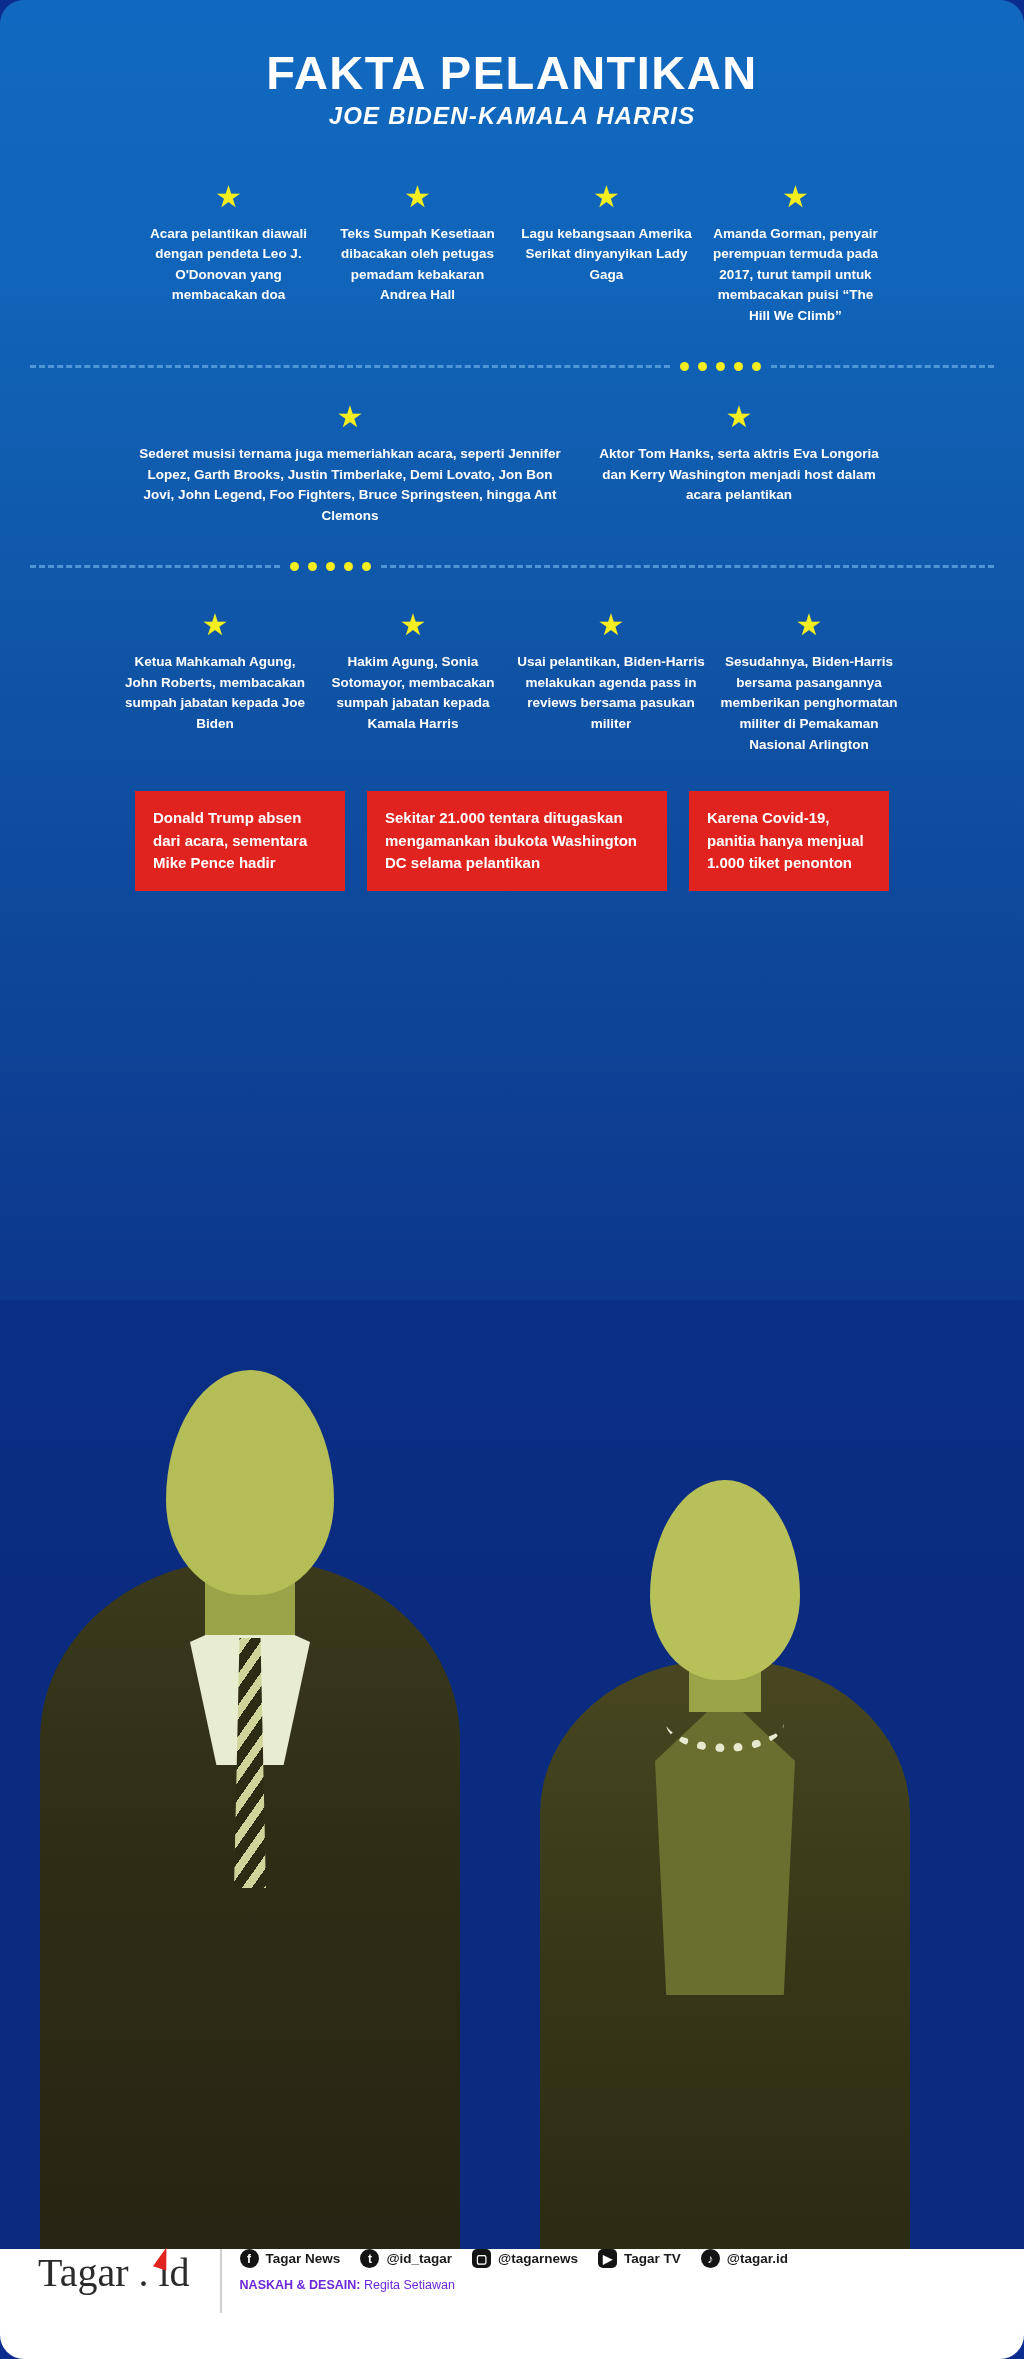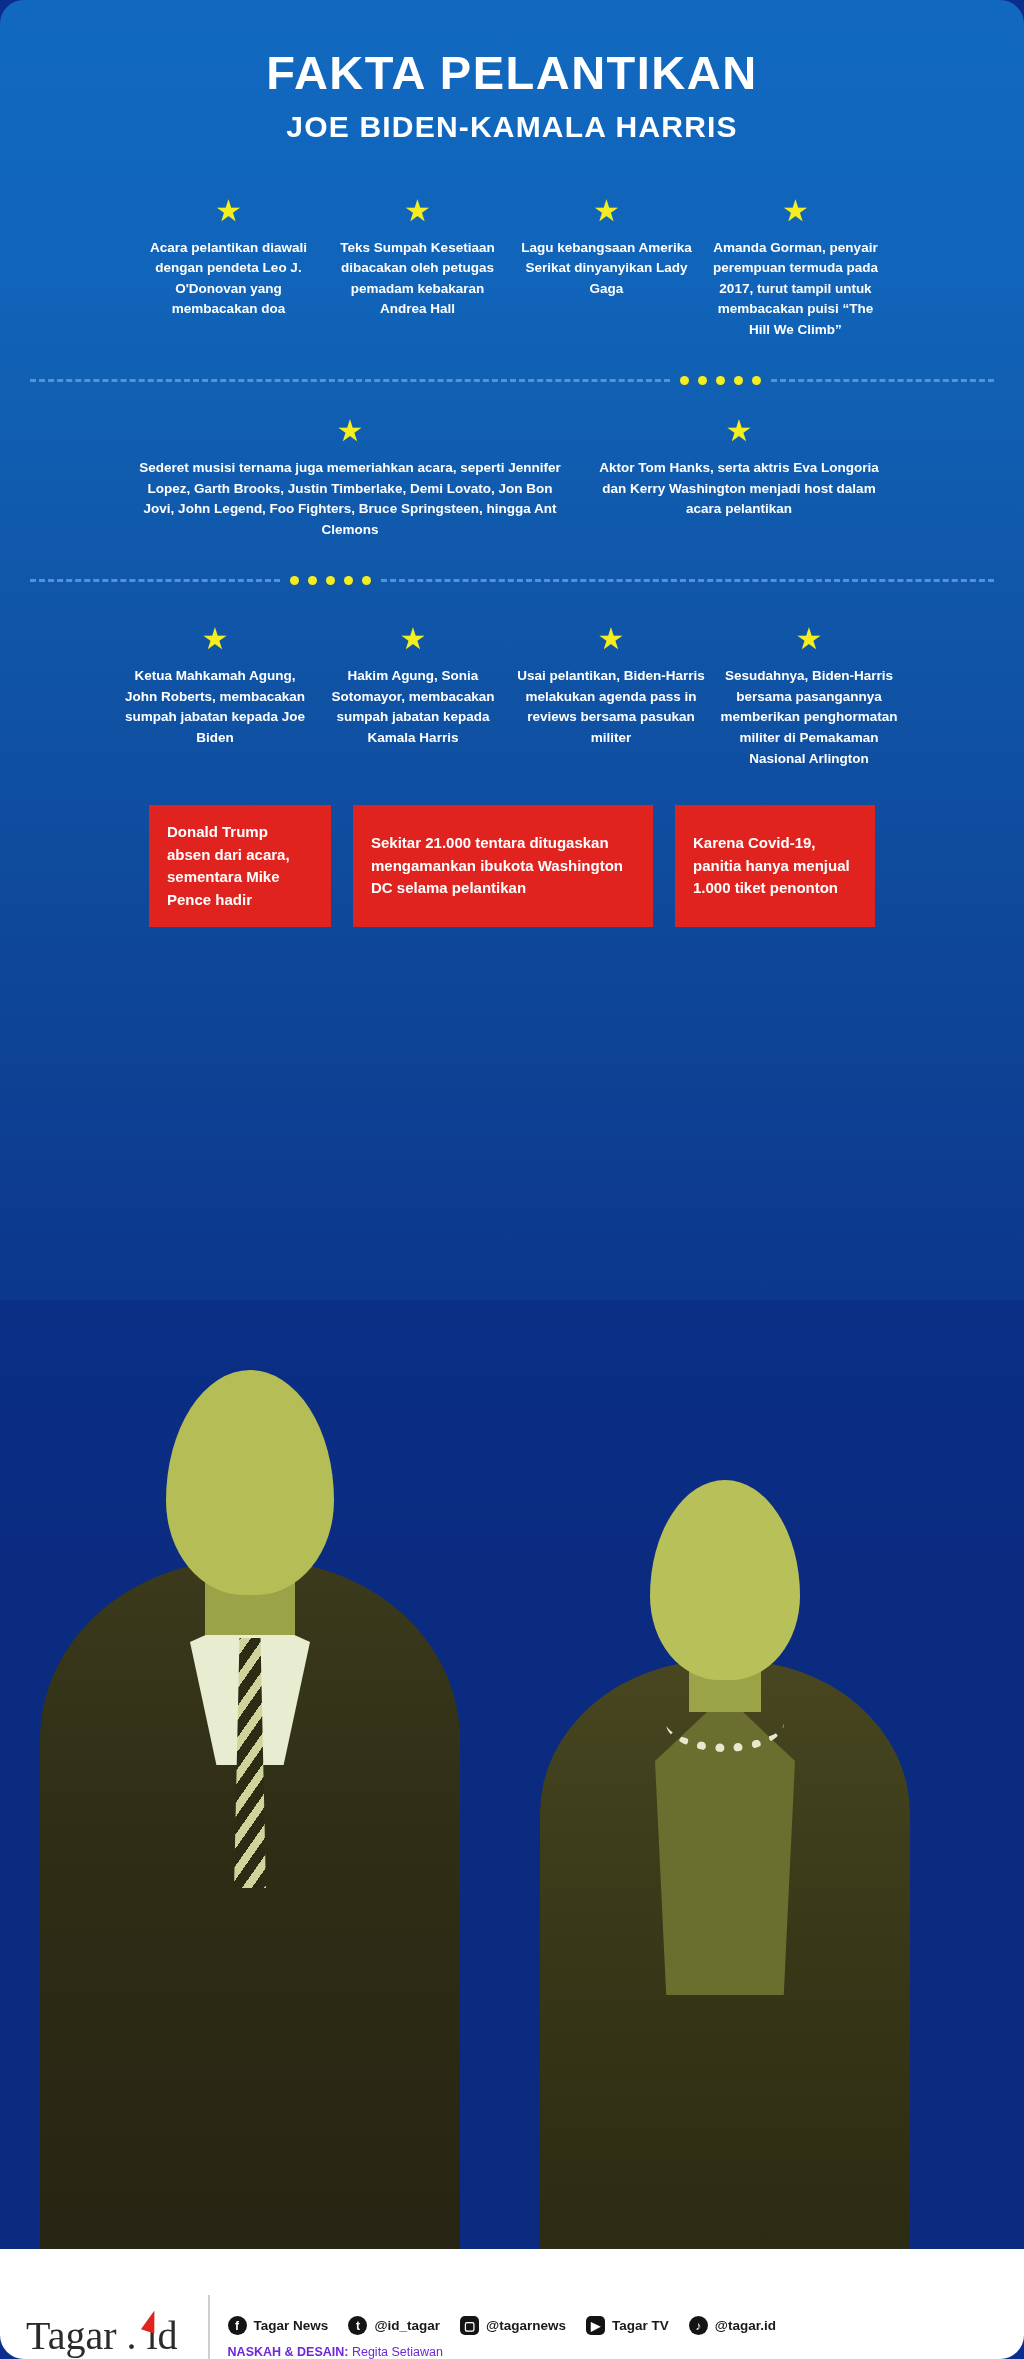--- a/index.html
+++ b/index.html
@@ -22,25 +22,26 @@
   
   .title-wrap { padding-top: 48px; text-align: center; }
   .title-1 {
     font-size: 47px;
     font-weight: 700;
     letter-spacing: 1.5px;
     color: #ffffff;
     line-height: 1.06;
   }
   .title-2 {
-    margin-top: 12px;
-    font-size: 30px;
+    margin-top: 4px;
+    font-size: 24px;
     font-weight: 700;
     letter-spacing: 1.2px;
     color: #ffffff;
+    font-style: italic;
   }
 
   
   .row { display: flex; justify-content: center; align-items: flex-start; }
   .cell { text-align: center; color: #ffffff; }
   .cell .star {
     display: block;
     font-size: 30px;
     line-height: 1;
     color: #f4ee21;
@@ -102,21 +103,21 @@
   .redbox {
     background: #e0231e;
     color: #ffffff;
     font-size: 15px;
     font-weight: 700;
     line-height: 1.5;
     padding: 16px 18px;
     display: flex;
     align-items: center;
   }
-  .redbox.b1 { width: 182px; }
+  .redbox.b1 { width: 210px; }
   .redbox.b2 { width: 300px; align-items: center; }
   .redbox.b3 { width: 200px; }
 
   
   .photo-area {
     position: absolute;
     left: 0;
     top: 1300px;
     width: 1024px;
     height: 950px;
@@ -200,22 +201,22 @@
     border-radius: 0 0 60% 60%;
   }
 
   
   .footer {
     position: absolute;
     left: 0; bottom: 0;
     width: 1024px; height: 110px;
     background: #ffffff;
     display: flex;
-    align-items: flex-end;
-    padding: 0 26px;
+    align-items: flex-start;
+    padding: 0 38px;
   }
   .logo {
     font-family: "Liberation Serif", serif;
     font-size: 40px;
     color: #2b2b2b;
     position: relative;
     white-space: nowrap;
     padding-right: 26px;
   }
   .logo .tick {

